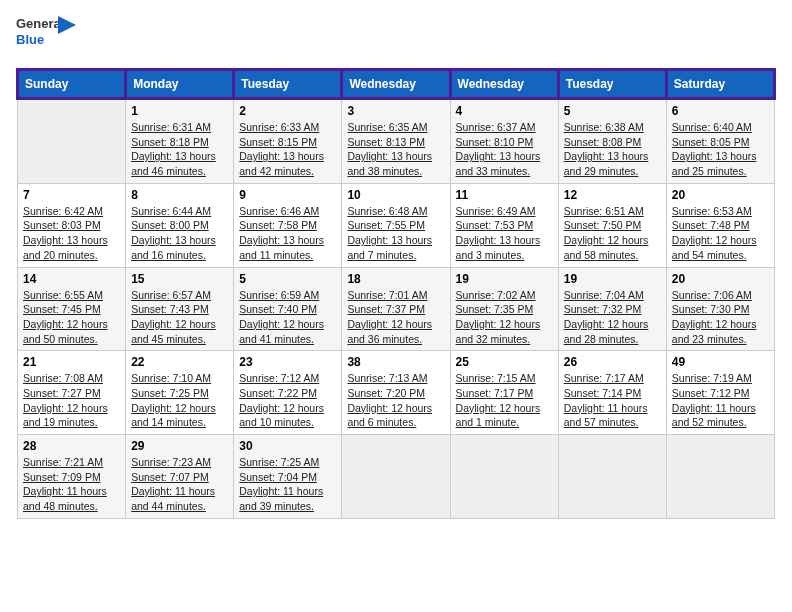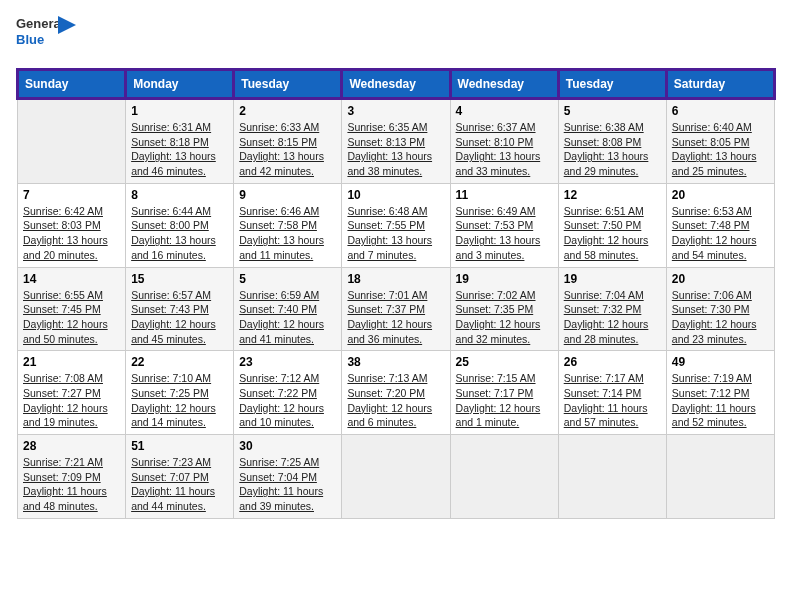--- a/index.html
+++ b/index.html
@@ -224,21 +224,21 @@
           <span class="day-num">49</span>
           <div class="day-info">Sunrise: 7:19 AM<br>Sunset: 7:12 PM<br>Daylight: 11 hours<br>and 52 minutes.</div>
         </td>
       </tr>
       <tr class="week-row">
         <td>
           <span class="day-num">28</span>
           <div class="day-info">Sunrise: 7:21 AM<br>Sunset: 7:09 PM<br>Daylight: 11 hours<br>and 48 minutes.</div>
         </td>
         <td>
-          <span class="day-num">51</span>
+          <span class="day-num">29</span>
           <div class="day-info">Sunrise: 7:23 AM<br>Sunset: 7:07 PM<br>Daylight: 11 hours<br>and 44 minutes.</div>
         </td>
         <td>
           <span class="day-num">30</span>
           <div class="day-info">Sunrise: 7:25 AM<br>Sunset: 7:04 PM<br>Daylight: 11 hours<br>and 39 minutes.</div>
         </td>
         <td class="empty"></td>
         <td class="empty"></td>
         <td class="empty"></td>
         <td class="empty"></td>

